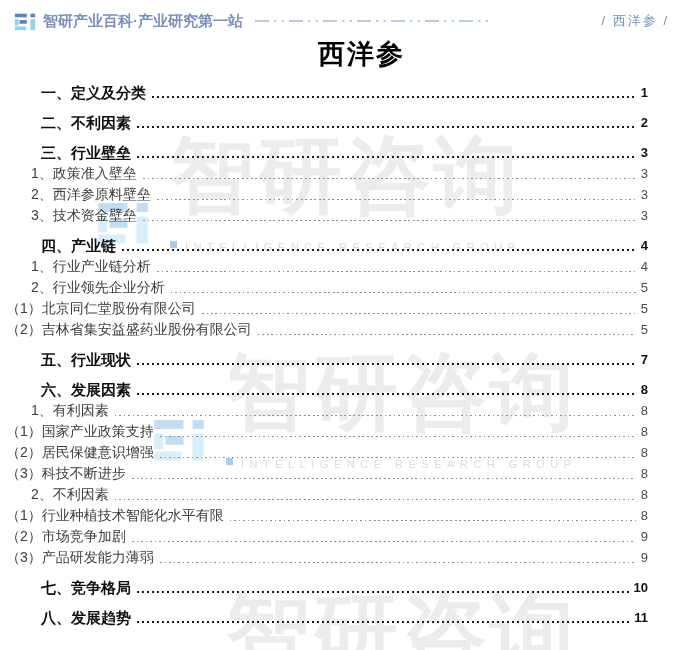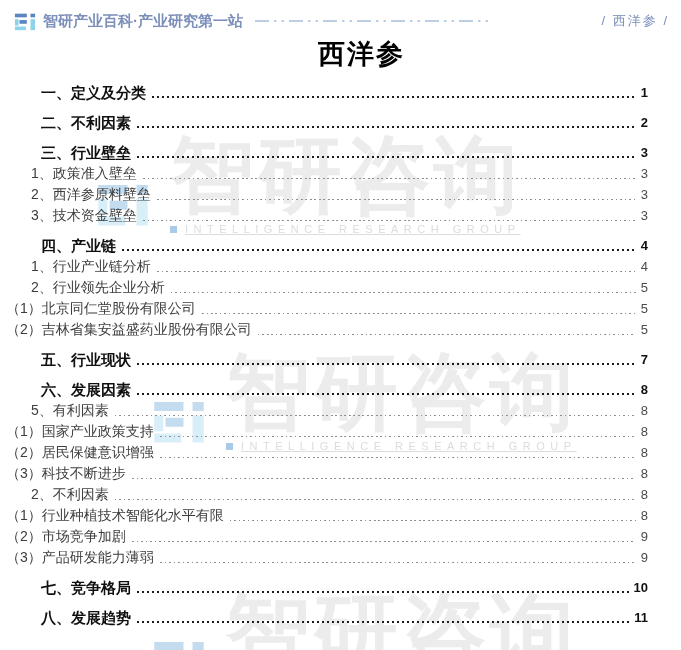--- a/index.html
+++ b/index.html
@@ -4,21 +4,21 @@
 <style>
   html,body{margin:0;padding:0;background:#ffffff;}
   body{font-family:"Liberation Sans","DejaVu Sans",sans-serif;}
   .page{position:relative;width:681px;height:650px;background:#fff;overflow:hidden;}
 
   
   .watermark{position:absolute;display:flex;align-items:flex-end;z-index:0;pointer-events:none;}
   .wm-logo{width:54px;height:64px;flex:0 0 auto;opacity:.8;}
   .wm-body{margin-left:20px;}
   .wm-text{font-size:84px;line-height:1;font-weight:700;color:#ececec;letter-spacing:4px;white-space:nowrap;margin-top:32px;}
-  .wm-tagline{margin-top:6px;font-size:11px;letter-spacing:5.5px;color:#dcdcdc;white-space:nowrap;display:flex;align-items:center;text-decoration:underline;}
+  .wm-tagline{margin-top:24px;font-size:11px;letter-spacing:5.5px;color:#dcdcdc;white-space:nowrap;display:flex;}
   .wm-bullet{display:inline-block;width:7px;height:7px;background:#a9cbe8;margin-right:8px;}
 
   
   .header{position:absolute;top:9px;left:14px;right:12px;height:24px;display:flex;align-items:center;z-index:2;}
   .brand-logo{width:22px;height:22px;flex:0 0 auto;}
   .brand-name{margin-left:7px;font-size:15px;font-weight:700;color:#7b8fba;white-space:nowrap;}
   .header-dashline{margin-left:12px;flex:0 0 auto;}
   .header-spacer{flex:1;}
   .header-topic{font-size:13px;color:#7b8fba;letter-spacing:2px;white-space:nowrap;}
 
@@ -196,21 +196,21 @@
         <span class="toc-label">五、行业现状</span>
         <span class="toc-dots"></span>
         <span class="toc-page">7</span>
       </div>
       <div class="toc-row lvl1">
         <span class="toc-label">六、发展因素</span>
         <span class="toc-dots"></span>
         <span class="toc-page">8</span>
       </div>
       <div class="toc-row lvl2">
-        <span class="toc-label">5、有利因素</span>
+        <span class="toc-label">1、有利因素</span>
         <span class="toc-dots"></span>
         <span class="toc-page">8</span>
       </div>
       <div class="toc-row lvl3">
         <span class="toc-label">（1）国家产业政策支持</span>
         <span class="toc-dots"></span>
         <span class="toc-page">8</span>
       </div>
       <div class="toc-row lvl3">
         <span class="toc-label">（2）居民保健意识增强</span>

